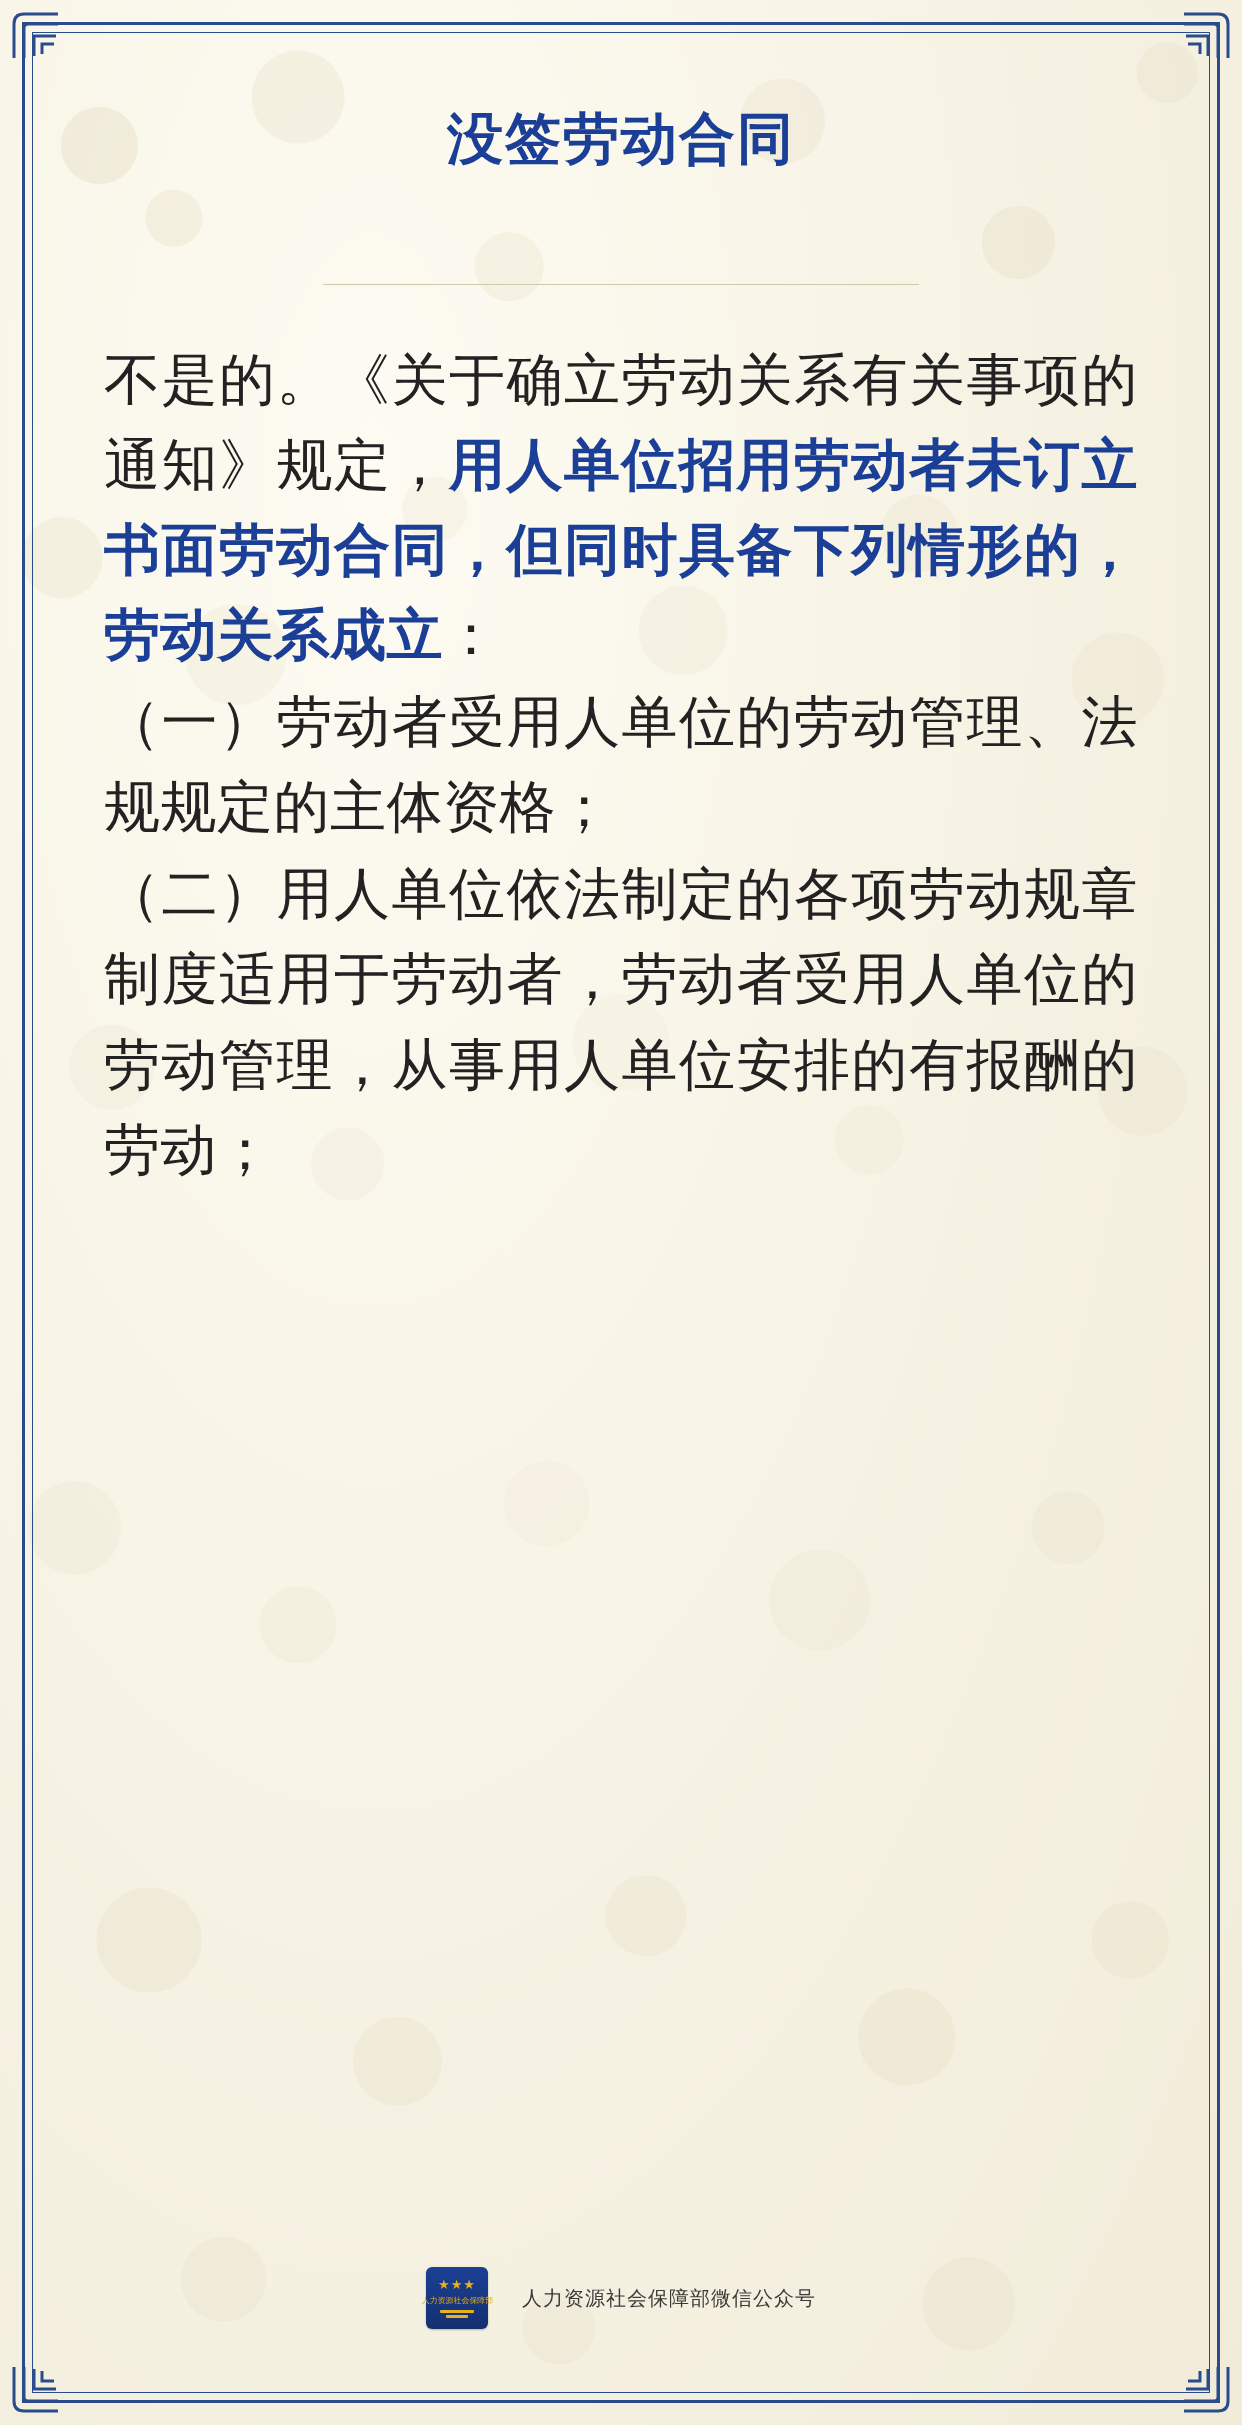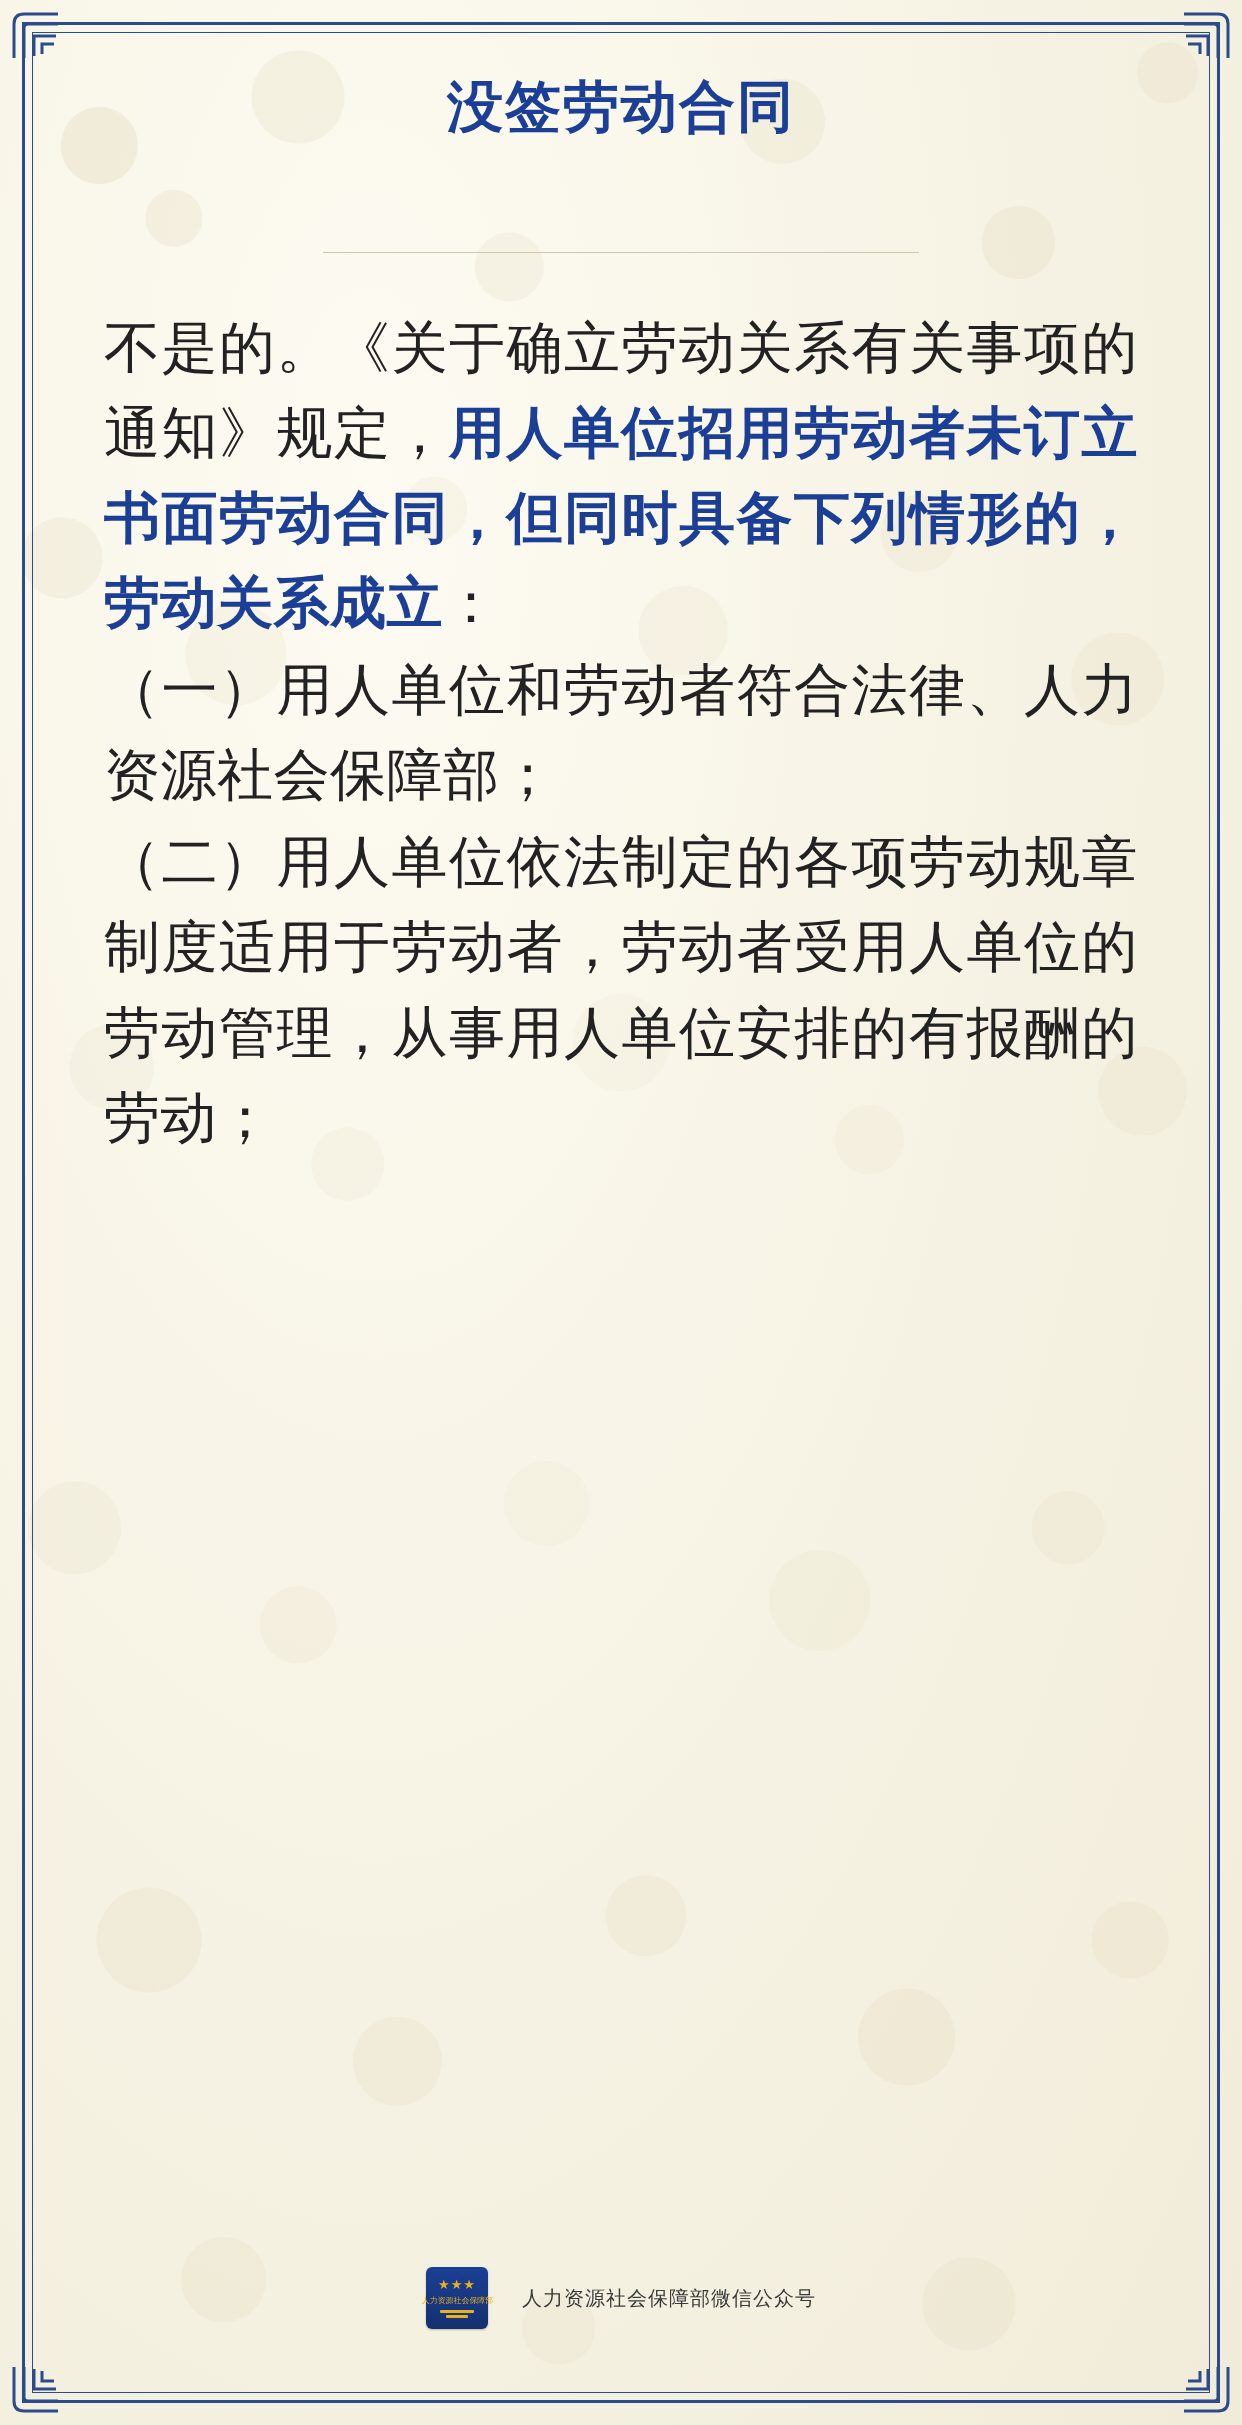--- a/index.html
+++ b/index.html
@@ -93,20 +93,21 @@
   .content {
     position: relative;
     z-index: 3;
     padding: 0 104px;
     box-sizing: border-box;
   }
 
   .title-block {
     text-align: center;
     padding-top: 72px;
+    margin-top: 32px;
   }
   .title-line {
     font-family: "Liberation Serif", "DejaVu Serif", serif;
     font-weight: 700;
     font-size: 56px;
     line-height: 1.28;
     color: #1b3f96;
     letter-spacing: 2px;
     white-space: nowrap;
   }
@@ -237,21 +238,21 @@
 
     <div class="title-block">
       <div class="title-line">没签劳动合同</div>
     </div>
 
     <div class="divider"></div>
 
     <div class="body-block">
       <p class="para"><span>不是的。《关于确立劳动关系有关事项的通知》规定，</span><span class="highlight">用人单位招用劳动者未订立书面劳动合同，但同时具备下列情形的，劳动关系成立</span><span>：</span></p>
 
-      <p class="para indent">（一）用人单位和劳动者符合法律、人力资源社会保障部；</p>
+      <p class="para indent">（一）劳动者受用人单位的劳动管理、法规规定的主体资格；</p>
       <p class="para indent">（二）用人单位依法制定的各项劳动规章制度适用于劳动者，劳动者受用人单位的劳动管理，从事用人单位安排的有报酬的劳动；</p>
     </div>
 
   </div>
 
   <div class="footer">
     <div class="emblem">
       <div class="inner">
         <div class="star-row">★★★</div>
         <div class="emblem-caption">人力资源社会保障部</div>

